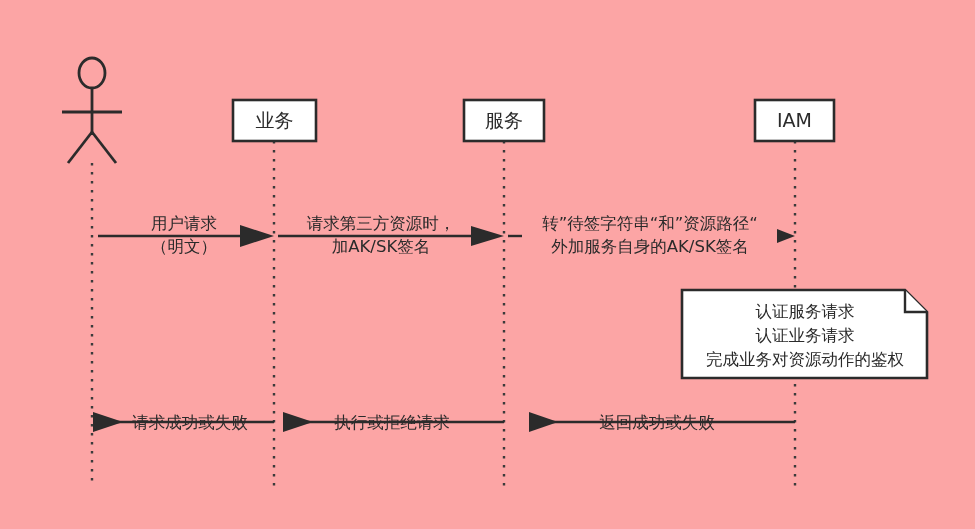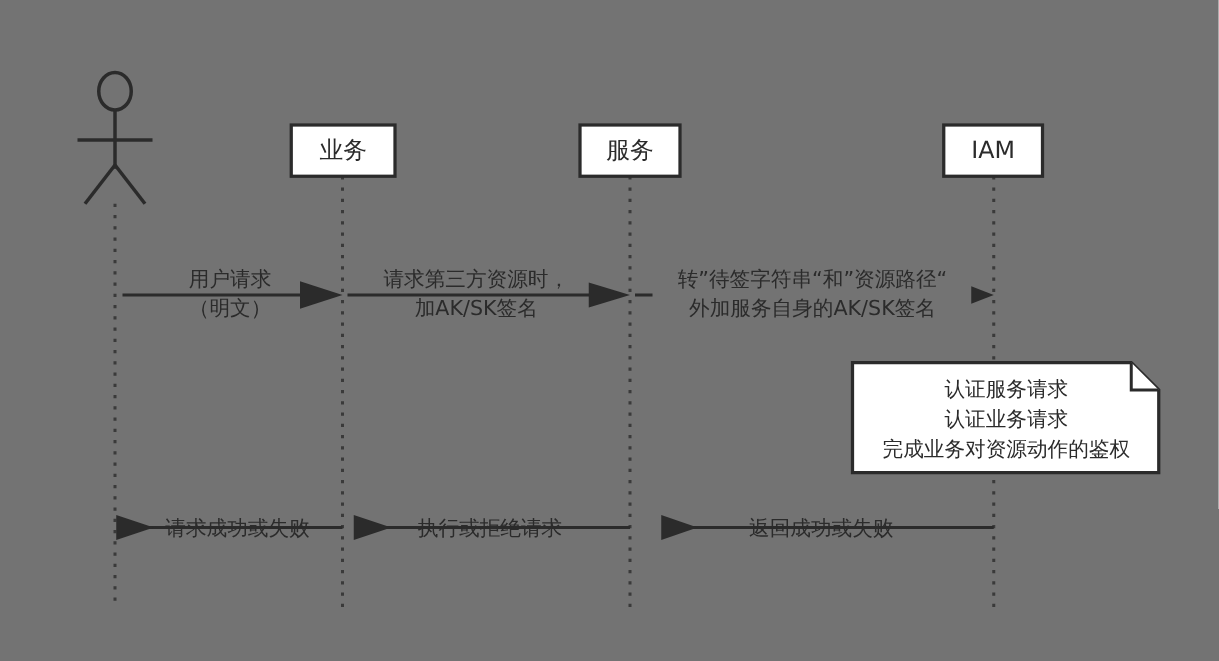--- a/index.html
+++ b/index.html
@@ -8,21 +8,21 @@
     padding: 0;
     background: #ffffff;
   }
   body {
     font-family: "DejaVu Sans", "Liberation Sans", sans-serif;
   }
   #canvas {
     position: relative;
     width: 975px;
     height: 529px;
-    background: #737373;
+    background: #fca5a5;
     overflow: hidden;
   }
   svg#diagram {
     position: absolute;
     left: 0;
     top: 0;
     width: 975px;
     height: 529px;
     display: block;
   }

